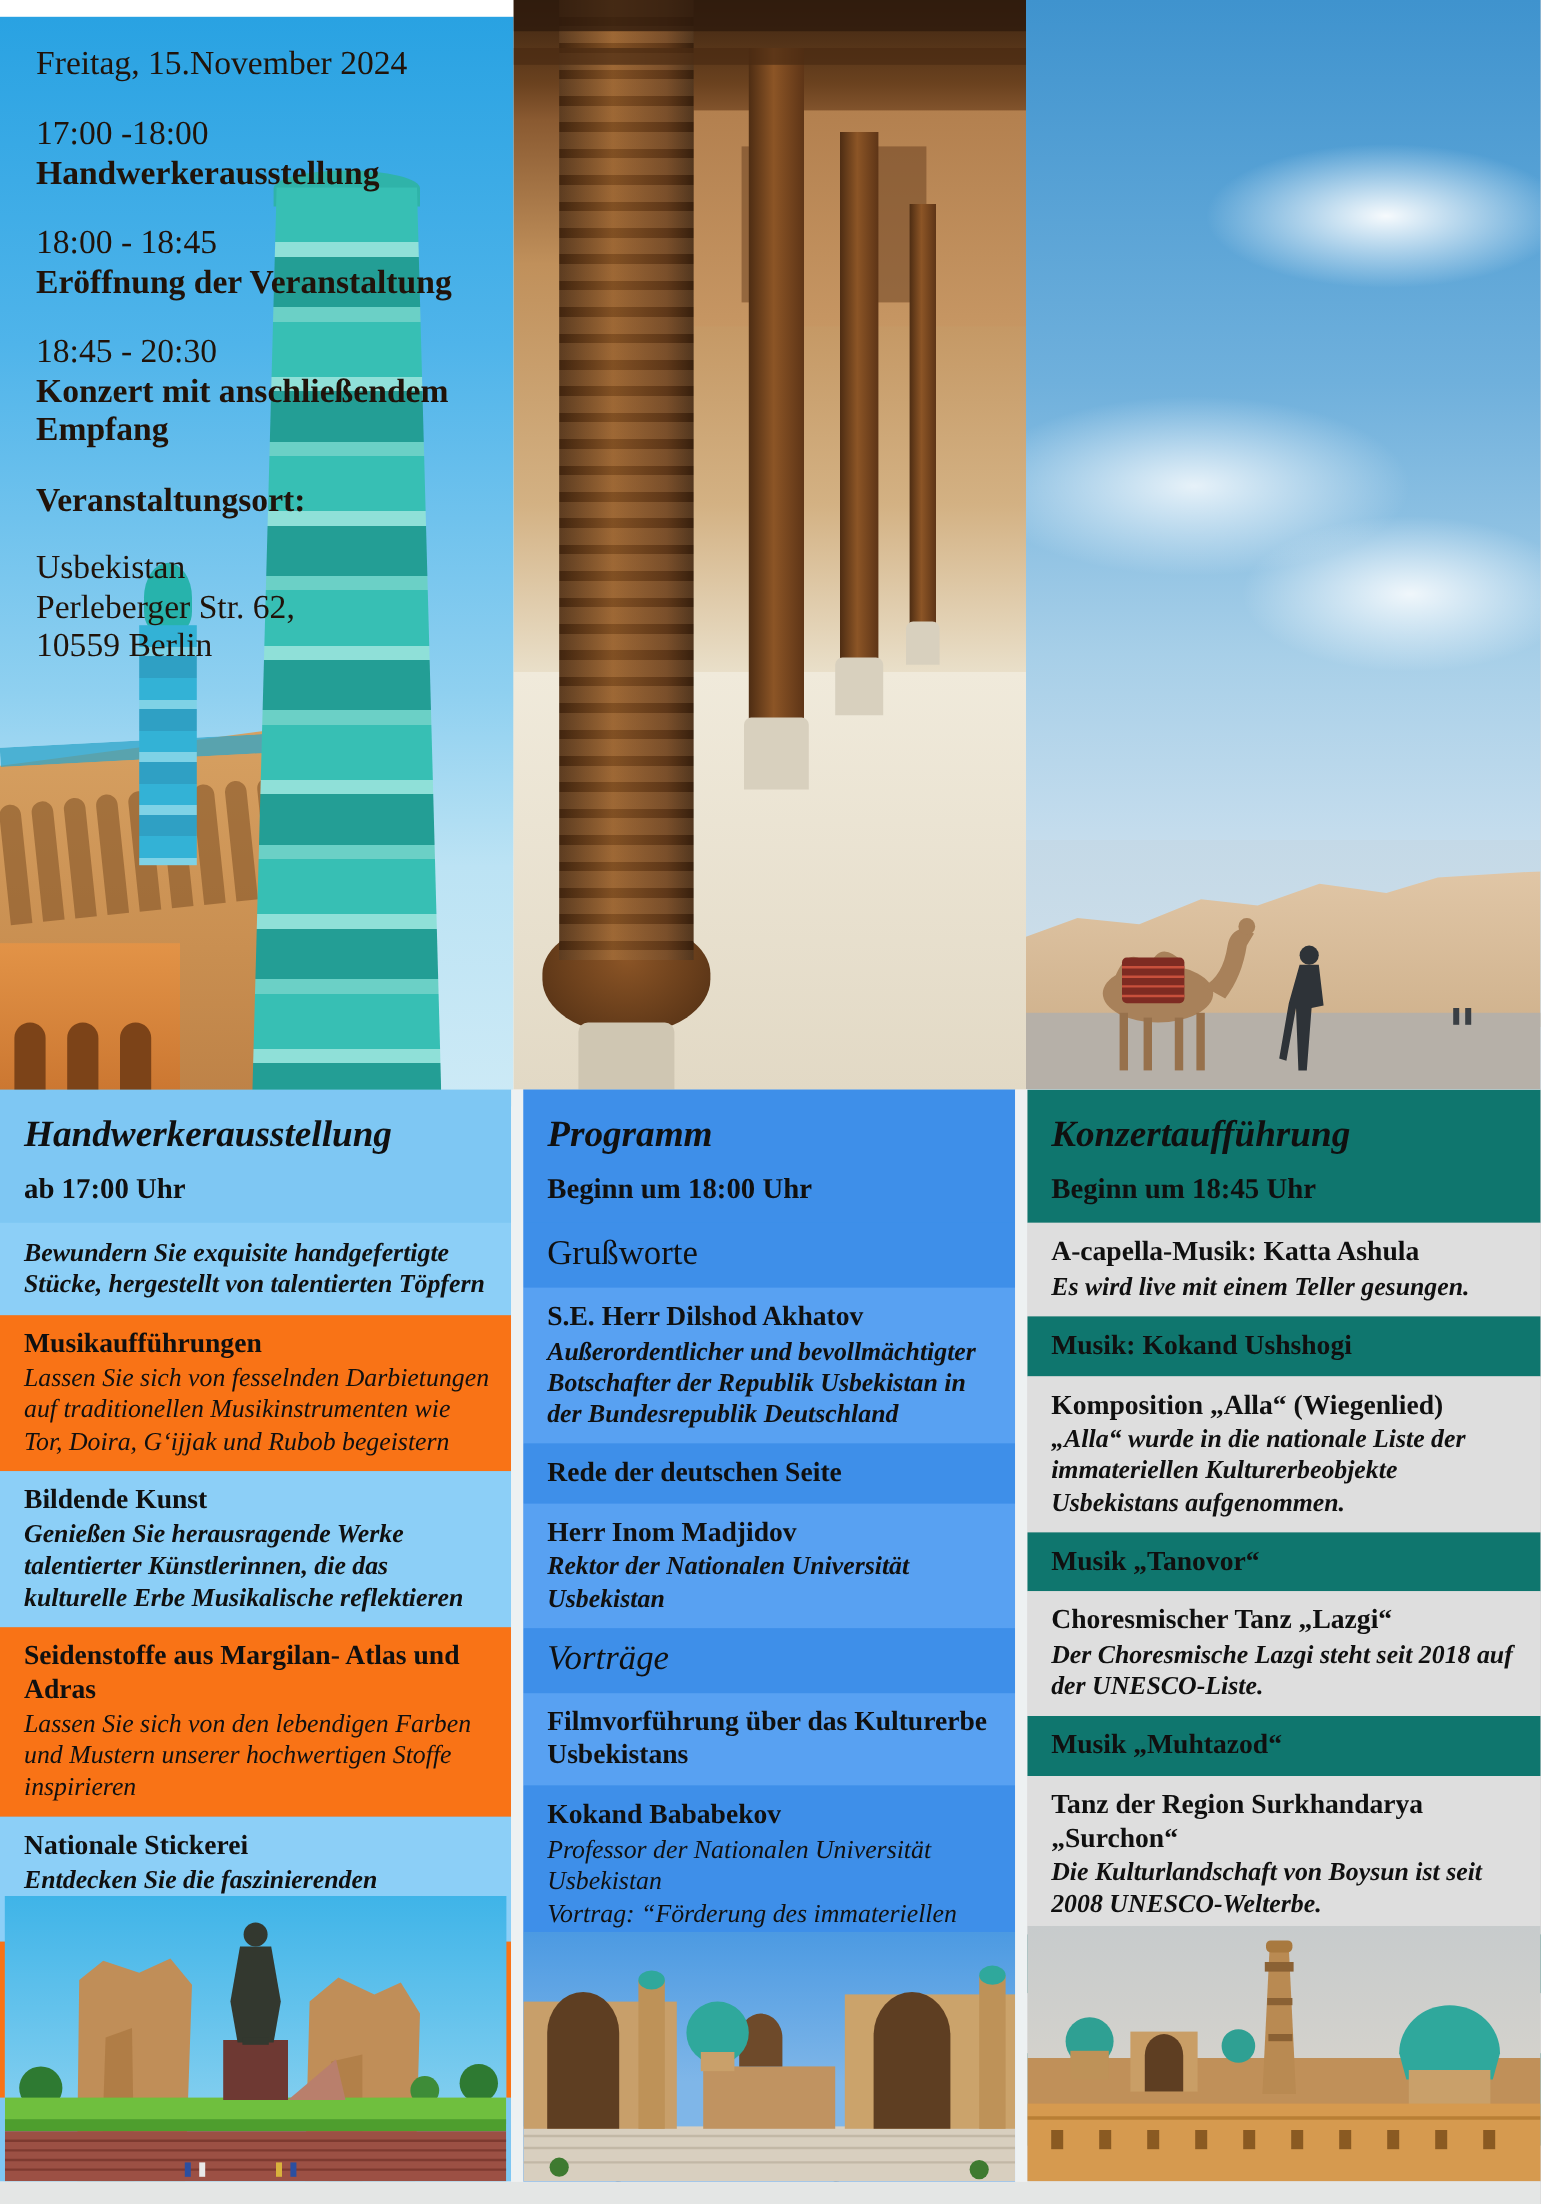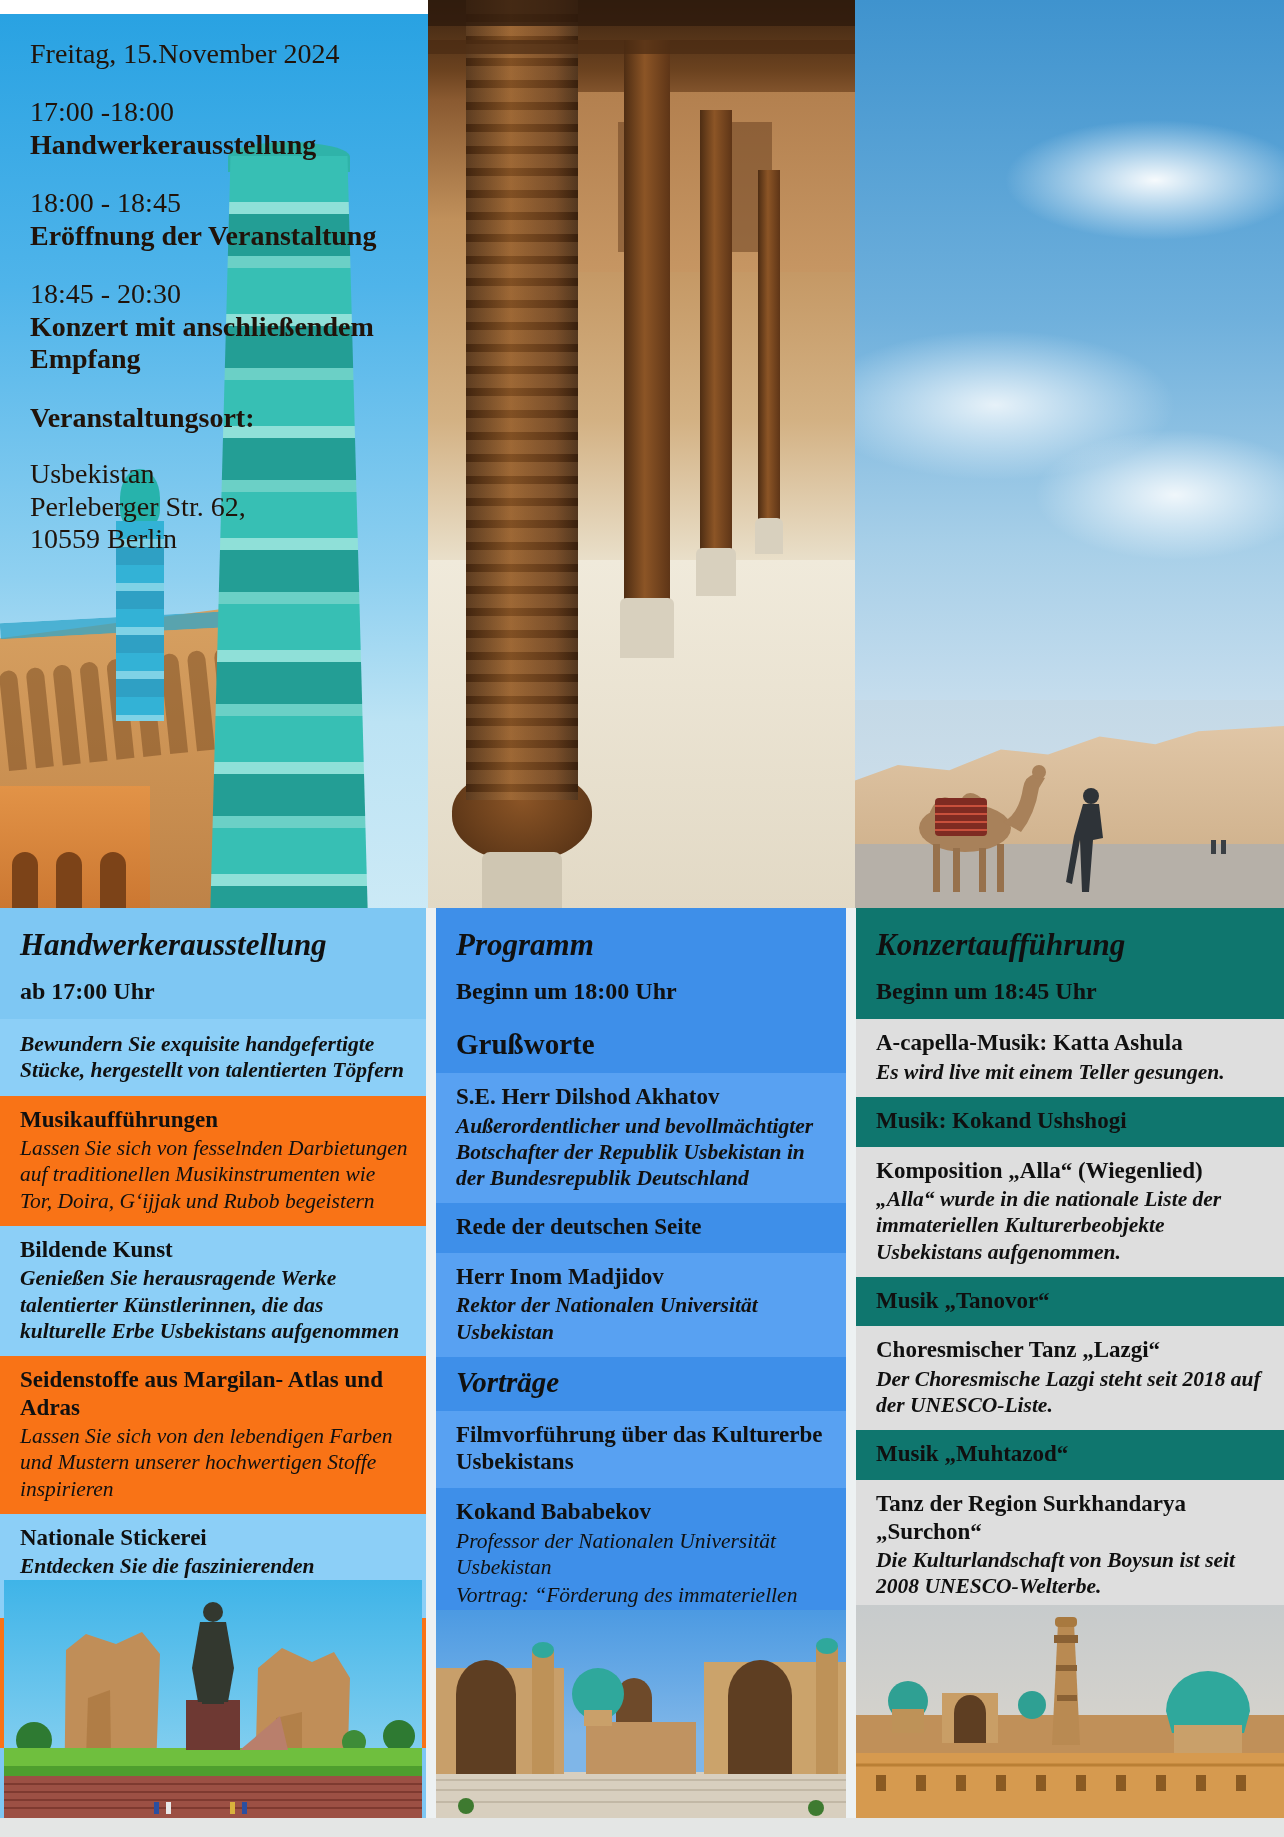--- a/index.html
+++ b/index.html
@@ -74,21 +74,21 @@
 
   .band{padding:10px 14px 12px 20px;}
   .p-left .band.a{background:#f97316;font-family:Liberation Serif, serif;} .p-left .band.b{background:#8CCFF7;}
   .p-mid .band.a{background:#3E8FE9;} .p-mid .band.b{background:#58A1F2;}
   .p-right .band.a{background:#0f766e;} .p-right .band.b{background:#DEDEDE;}
 
   .panel-title{font-weight:bold;font-style:italic;font-size:31px;line-height:1.1;}
   .panel-sub{font-weight:bold;font-size:24px;margin-top:16px;}
   .item-h{font-weight:bold;font-size:23px;line-height:1.2;}
   .item-d{font-size:21.5px;line-height:1.22;margin-top:2px;font-style:italic;}
-  .sec-h{font-weight:bold;font-size:29px;line-height:1.1;}
+  .sec-h{font-weight:normal;font-size:29px;line-height:1.1;}
   .p-left .item-d{font-style:italic;}
   .talk{font-style:italic;}
   .p-left .band,.p-mid .band,.p-right .band{margin:0;}
   .hdr-band{padding-top:20px;padding-bottom:14px;}
 
   .photo{position:absolute;overflow:hidden;}
   .ph-left{left:4px;top:672px;width:418px;height:238px;background:linear-gradient(180deg,#3FB4E8,#7FCDEF 70%);}
   .ph-mid{left:0px;top:702px;width:410px;height:208px;background:linear-gradient(180deg,#4C9AE2,#7FB6E8 60%);}
   .ph-right{left:0px;top:697px;width:428px;height:213px;background:linear-gradient(180deg,#C7CBCC,#D8D4CC 70%);}
 </style>
@@ -208,21 +208,21 @@
     </div>
     <div class="band b">
       <div class="item-d">Bewundern Sie exquisite handgefertigte Stücke, hergestellt von talentierten Töpfern</div>
     </div>
     <div class="band a">
       <div class="item-h">Musikaufführungen</div>
       <div class="item-d">Lassen Sie sich von fesselnden Darbietungen auf traditionellen Musikinstrumenten wie Tor, Doira, G‘ijjak und Rubob begeistern</div>
     </div>
     <div class="band b">
       <div class="item-h">Bildende Kunst</div>
-      <div class="item-d">Genießen Sie herausragende Werke talentierter Künstlerinnen, die das kulturelle Erbe Usbekistans aufgenommen</div>
+      <div class="item-d">Genießen Sie herausragende Werke talentierter Künstlerinnen, die das kulturelle Erbe Musikalische reflektieren</div>
     </div>
     <div class="band a">
       <div class="item-h">Seidenstoffe aus Margilan- Atlas und Adras</div>
       <div class="item-d">Lassen Sie sich von den lebendigen Farben und Mustern unserer hochwertigen Stoffe inspirieren</div>
     </div>
     <div class="band b">
       <div class="item-h">Nationale Stickerei</div>
       <div class="item-d">Entdecken Sie die faszinierenden Techniken der Stickerei</div>
     </div>
     <div class="band a">

